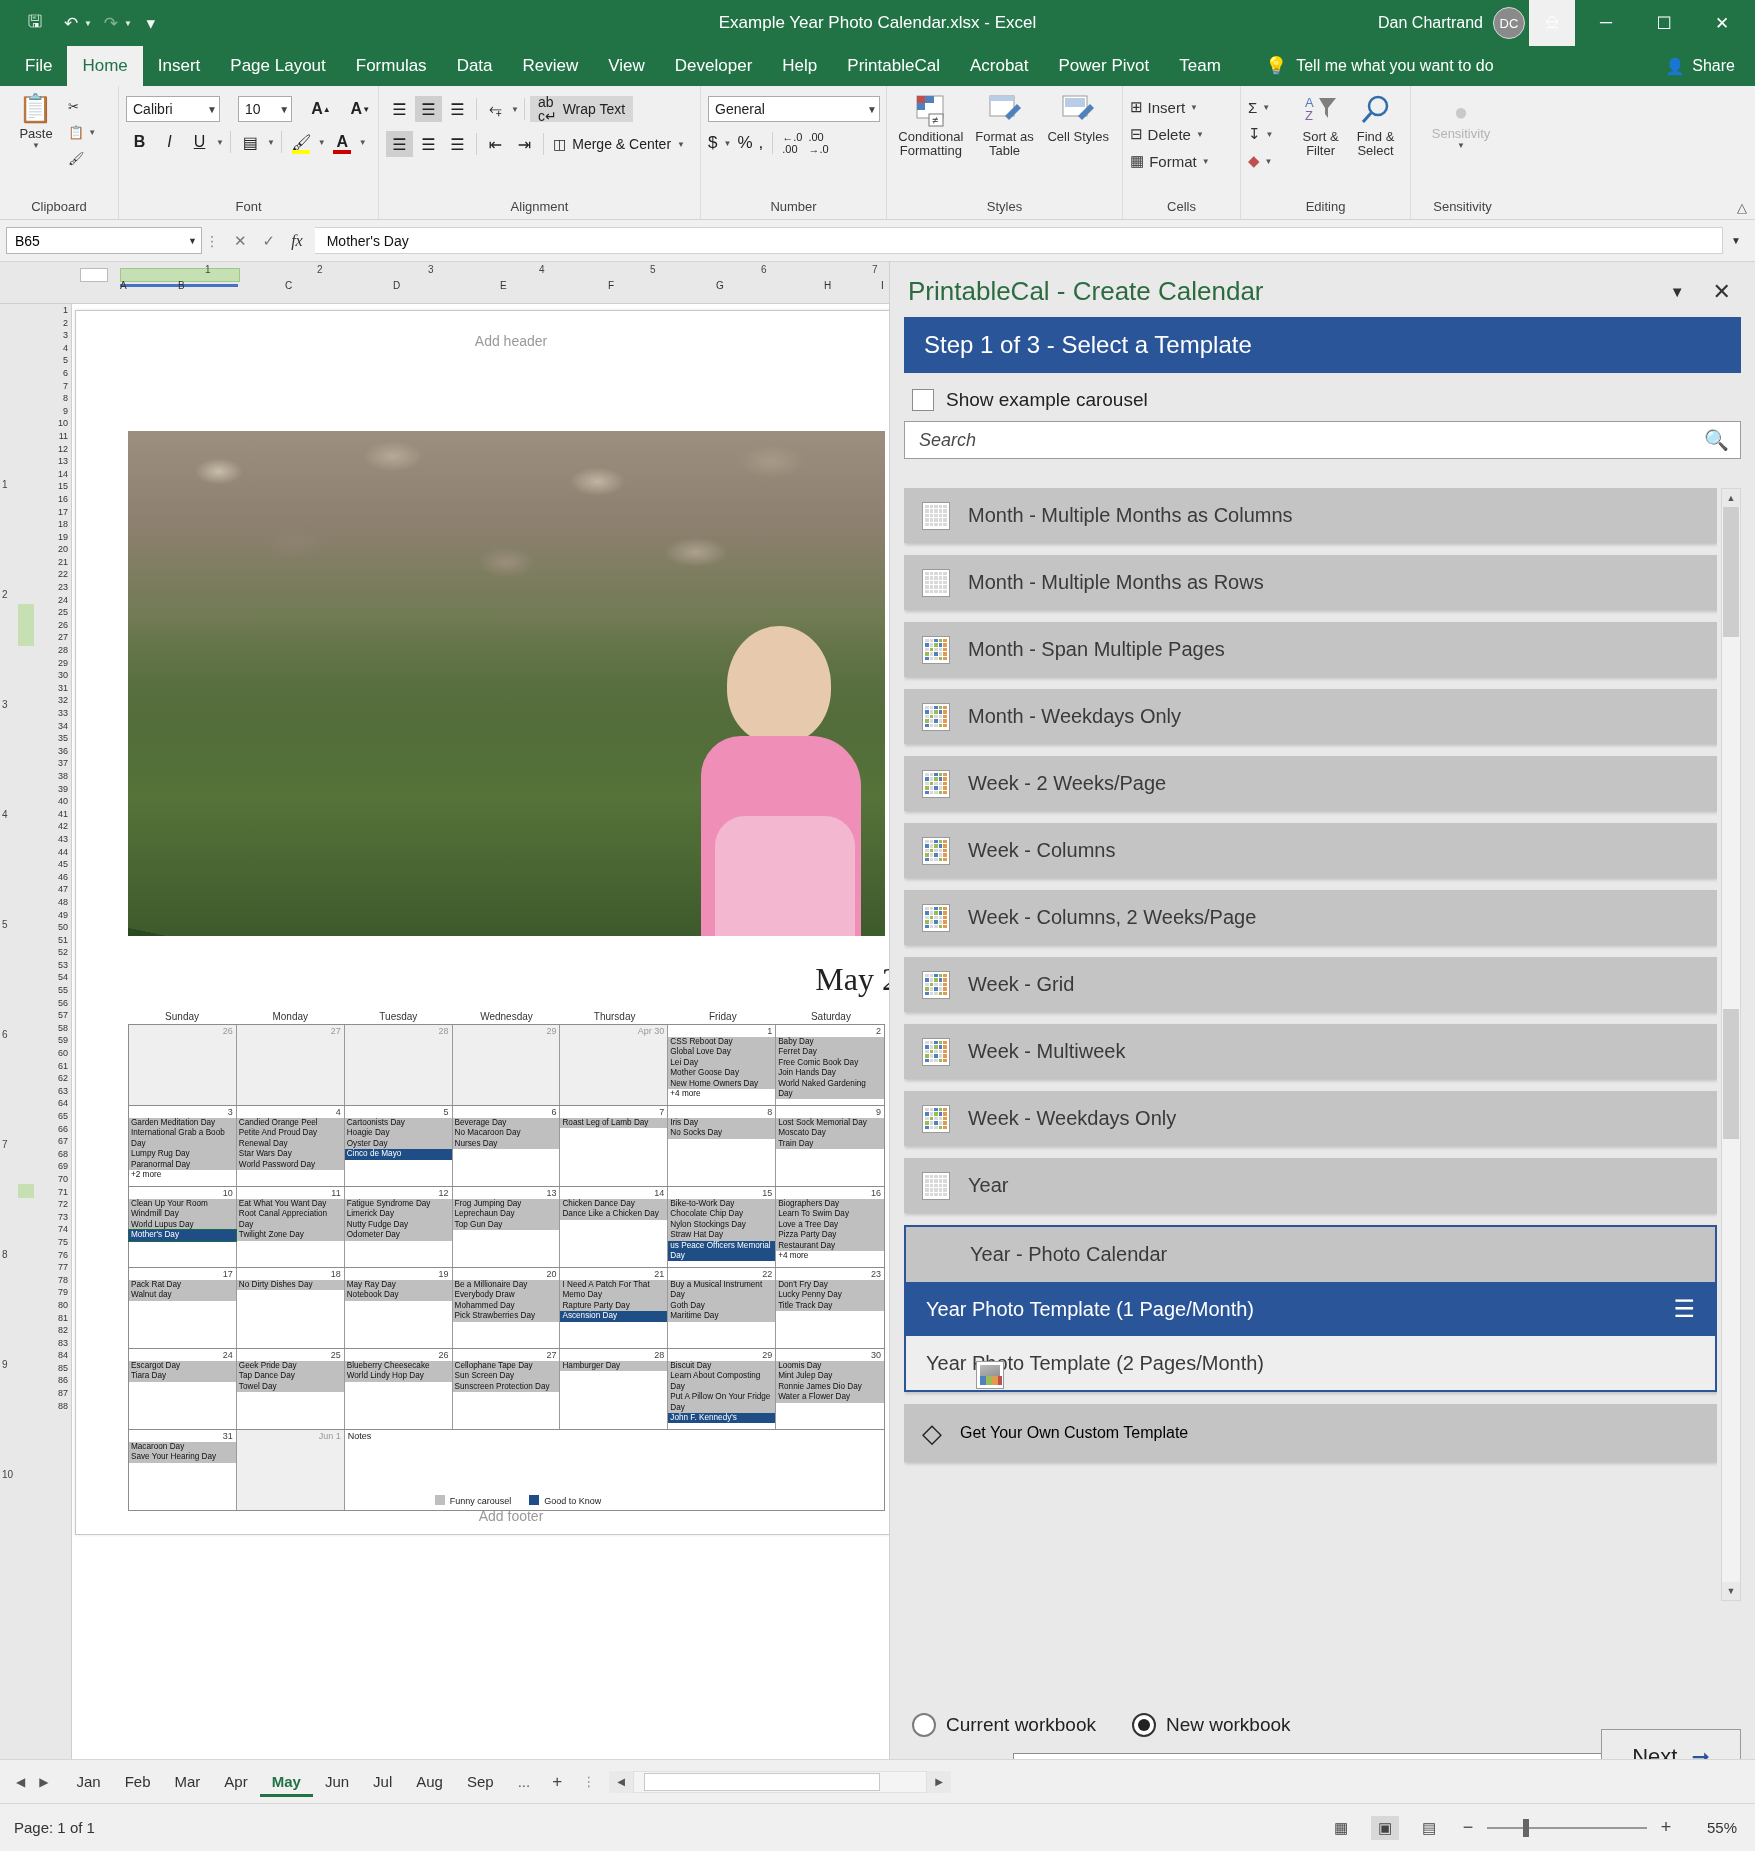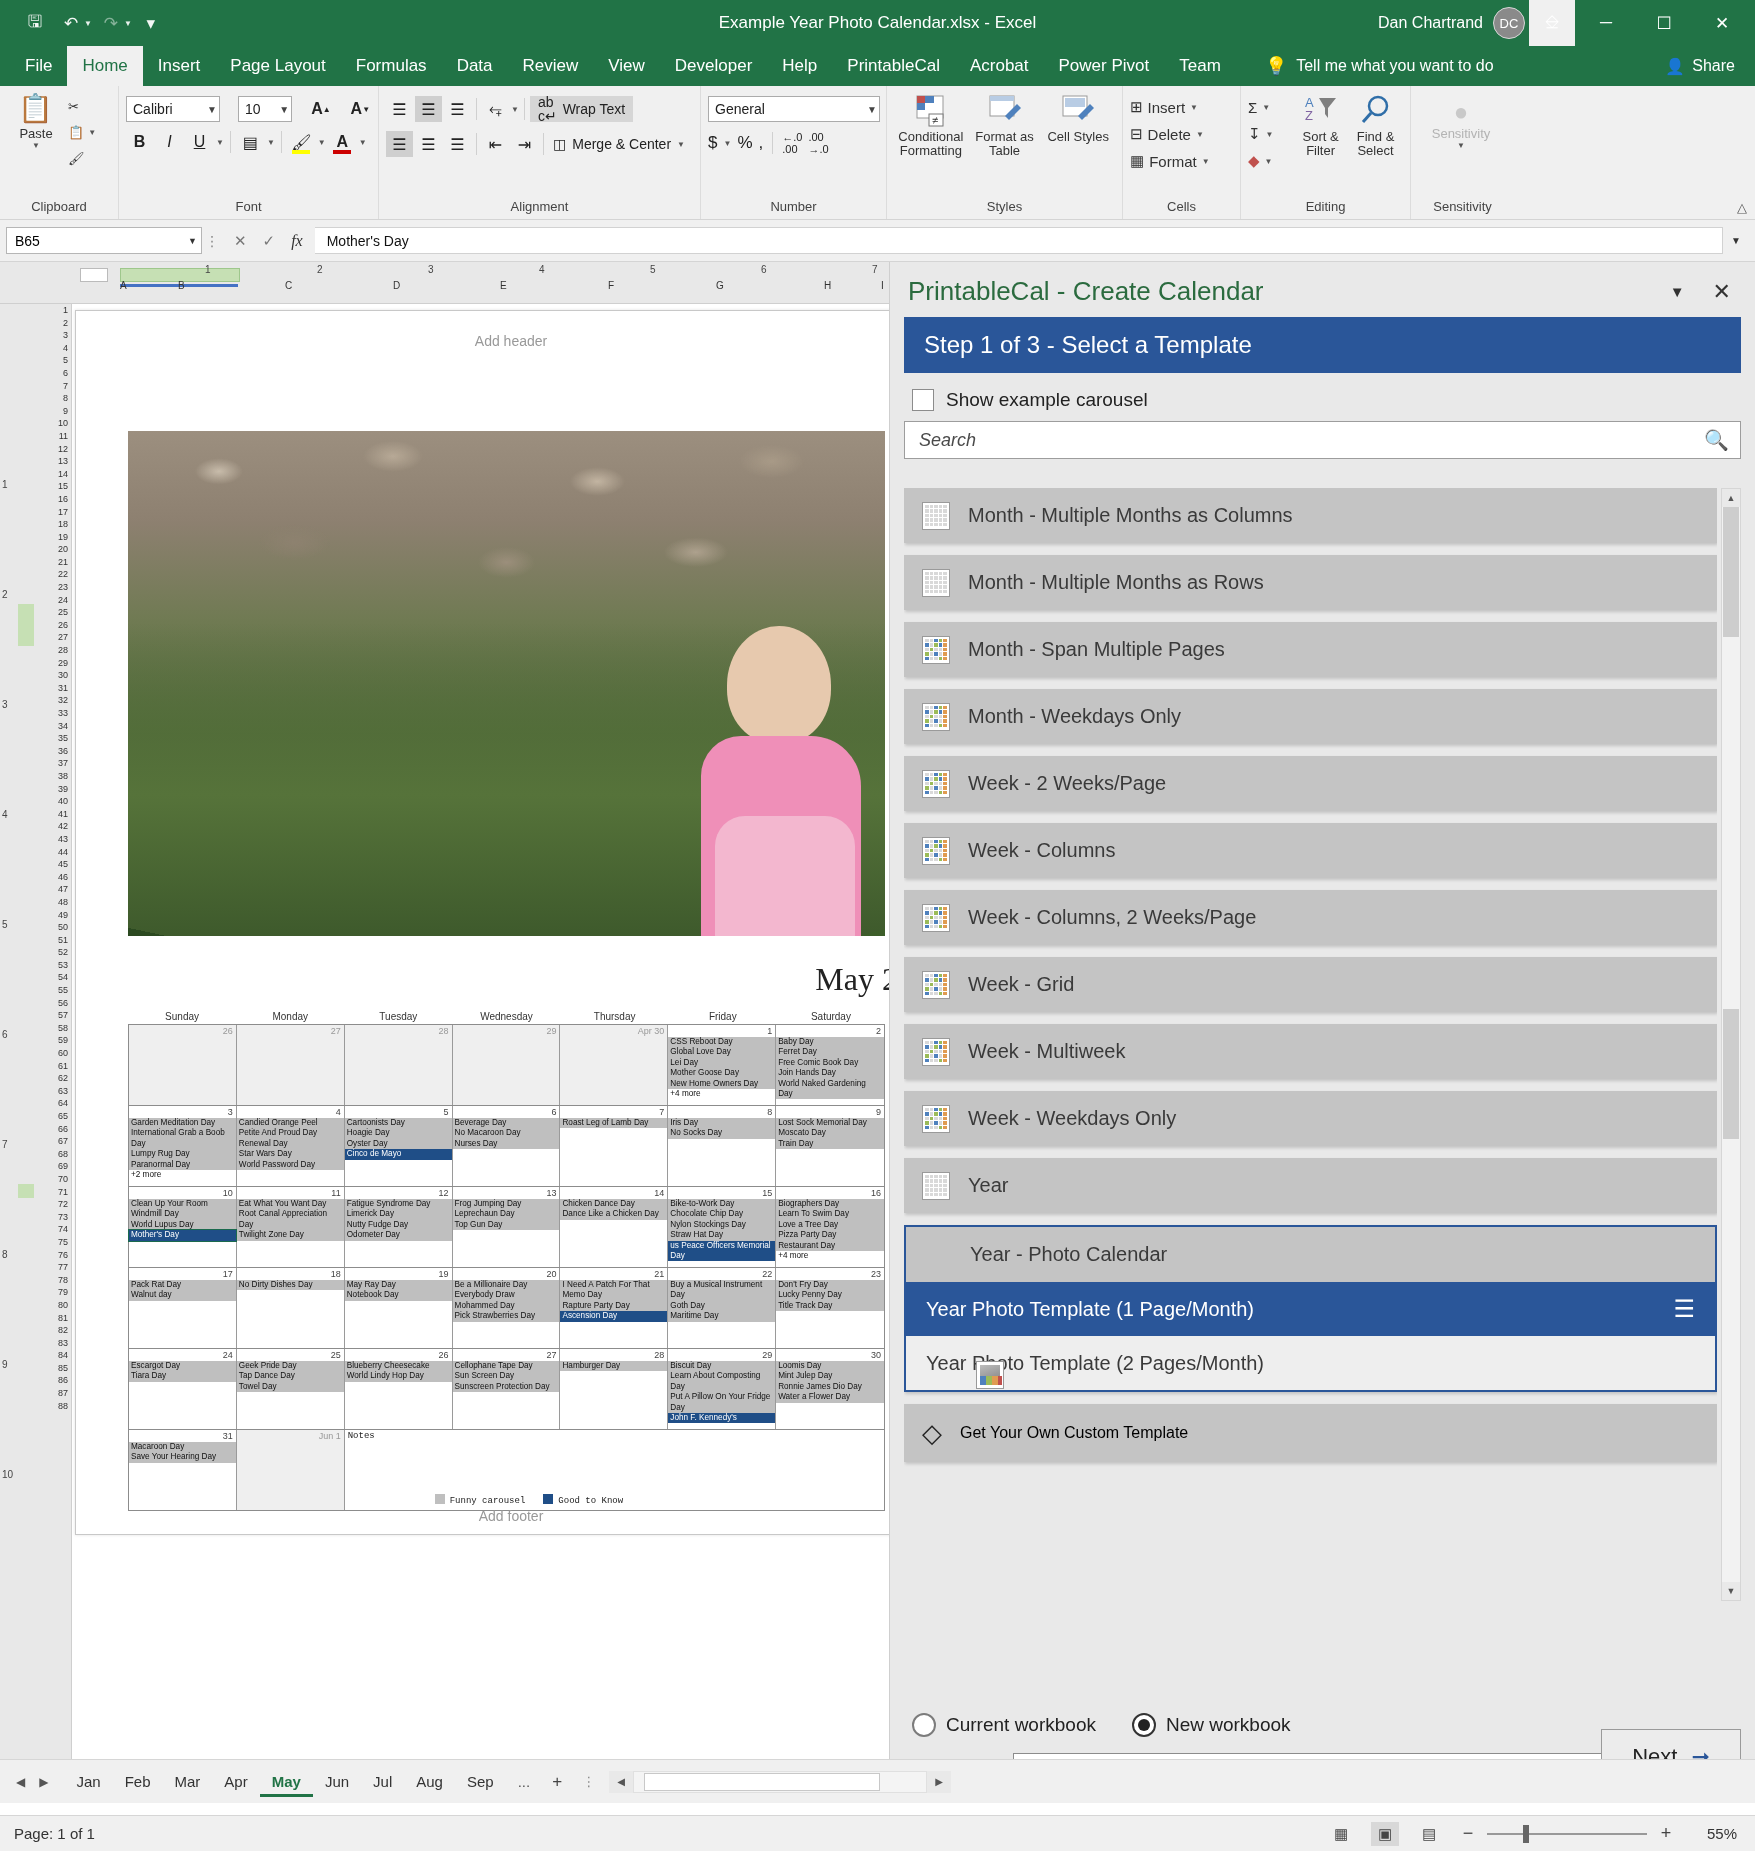--- a/index.html
+++ b/index.html
@@ -175,21 +175,21 @@
   .daycell:last-child { border-right:none; }
   .daycell.other { background:#efefef; }
   .daynum { text-align:right; font-size:9px; color:#444; padding:1px 3px 0 0; height:12px; }
   .daycell.other .daynum { color:#999; }
   .evt { font-size:8.2px; line-height:10.4px; padding:0 2px; color:#111;
          white-space:nowrap; overflow:hidden; }
   .evt.funny { background:#bfbfbf; }
   .evt.good { background:#1f4e87; color:#fff; }
   .evt.wrap { white-space:normal; }
   .evt.sel { background:#1f4e87; color:#fff; outline:1.5px solid #1b6a4e; }
-  .notescell { grid-column: 3 / span 5; border-right:none; position:relative;font-family:Liberation Mono, monospace; }
+  .notescell { grid-column: 3 / span 5; border-right:none; position:relative; }
   .noteslabel { font-size:9px; color:#222; padding:1px 0 0 3px; }
   .legend { position:absolute; bottom:4px; left:90px; display:flex; gap:18px; font-size:9px;
             color:#222; align-items:center; }
   .sw { width:10px; height:10px; display:inline-block; margin-right:5px; vertical-align:-1px;}
   .sw.g { background:#bfbfbf; } .sw.b { background:#1f4e87; }
   .addfooter { position:absolute; bottom:10px; left:0; right:0; text-align:center;
                font-size:14px; color:#999; }
 
   .vscroll { position:absolute; right:0; top:42px; width:18px; bottom:22px; background:#f2f2f2;
              border-left:1px solid #dcdcdc; }
@@ -277,21 +277,21 @@
   .stab.active { font-weight:bold; color:#217346; border-bottom:3px solid #217346; }
   .stab.dots { color:#555; }
   .addsheet { font-size:17px; color:#444; padding:0 10px; }
   .tabgrip { color:#888; padding:0 10px; font-size:13px; }
   .hscroll { flex:1; height:22px; margin:0 4px 0 4px; background:#f2f2f2; display:flex; align-items:center; }
   .hscroll .ha { width:24px; text-align:center; font-size:10px; color:#555; background:#e9e9e9; height:22px; line-height:22px;}
   .hscroll .htrack { flex:1; height:22px; background:#f4f4f4; position:relative; border:1px solid #e0e0e0;}
   .hscroll .hthumb { position:absolute; left:10px; top:1px; bottom:1px; width:236px; background:#fff;
                      border:1px solid #c8c8c8; }
 
-  .statusbar { position:absolute; left:0; bottom:0; width:1755px; height:36px; background:#f0f0f0;
+  .statusbar { position:absolute; left:0; bottom:0; width:1755px; height:48px; background:#f0f0f0;
                border-top:1px solid #d6d6d6; display:flex; align-items:center; }
   .stat-left { font-size:15px; color:#333; padding-left:14px; }
   .stat-right { margin-left:auto; display:flex; align-items:center; gap:16px; padding-right:18px; }
   .viewbtn { width:28px; height:24px; display:flex; align-items:center; justify-content:center;
              font-size:15px; color:#444; }
   .viewbtn.on { background:#d8d8d8; }
   .zoomwrap { display:flex; align-items:center; gap:10px; }
   .zoomminus, .zoomplus { font-size:18px; color:#444; width:18px; text-align:center; }
   .zslider { width:160px; height:2px; background:#999; position:relative; }
   .zhandle { position:absolute; left:36px; top:-8px; width:6px; height:18px; background:#666; }

